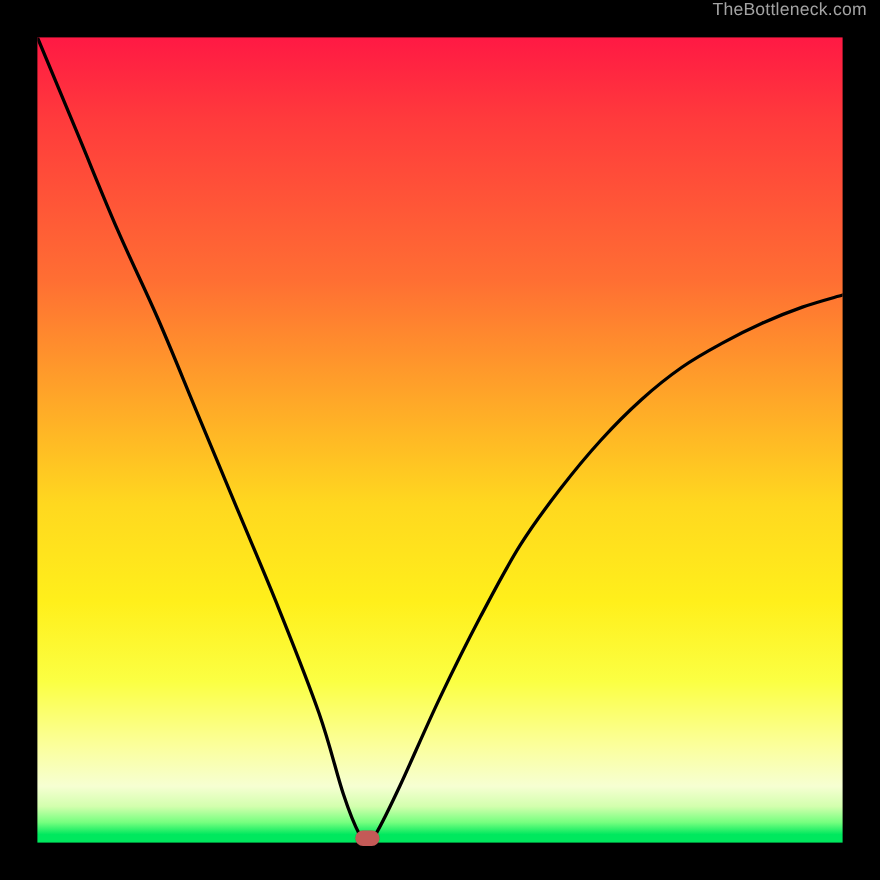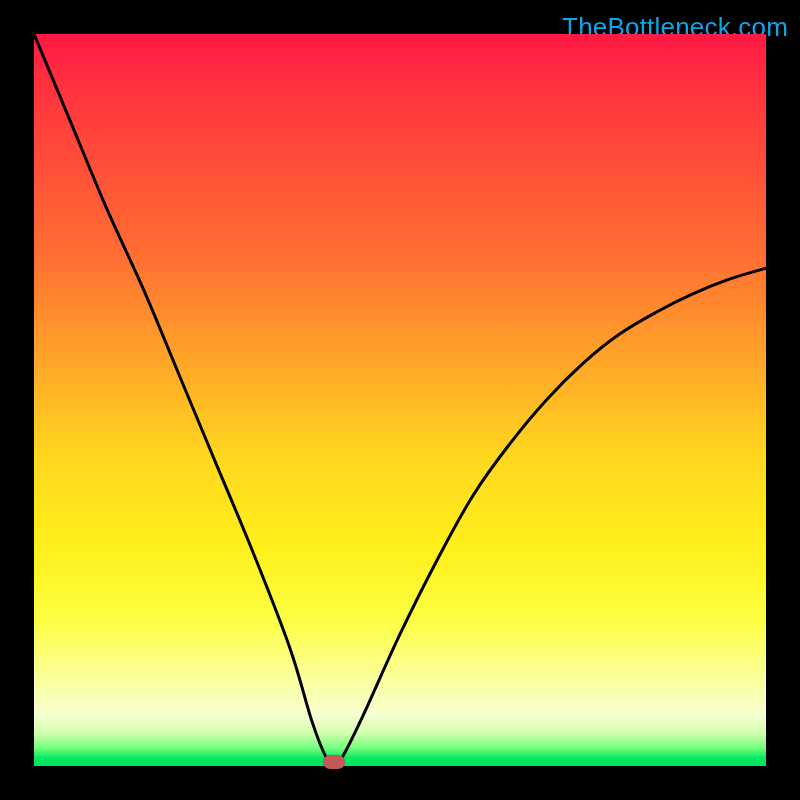--- a/index.html
+++ b/index.html
@@ -36,24 +36,24 @@
       #fbff9c 88%,
       #f6ffd2 93%,
       #d3ffae 95.5%,
       #75ff7f 97.5%,
       #00e85e 99%,
       #00e85e 100%
     );
   }
   .watermark {
     position: absolute;
-    top: 12px;
+    top: 1px;
     right: 12px;
-    color: #0ea5e9;
-    font-size: 26px;
+    color: #a3a3a3;
+    font-size: 16px;
     letter-spacing: 0.2px;
     font-weight: 500;
   }
   svg.curve {
     position: absolute;
     left: 0;
     top: 0;
     width: 732px;
     height: 732px;
   }

